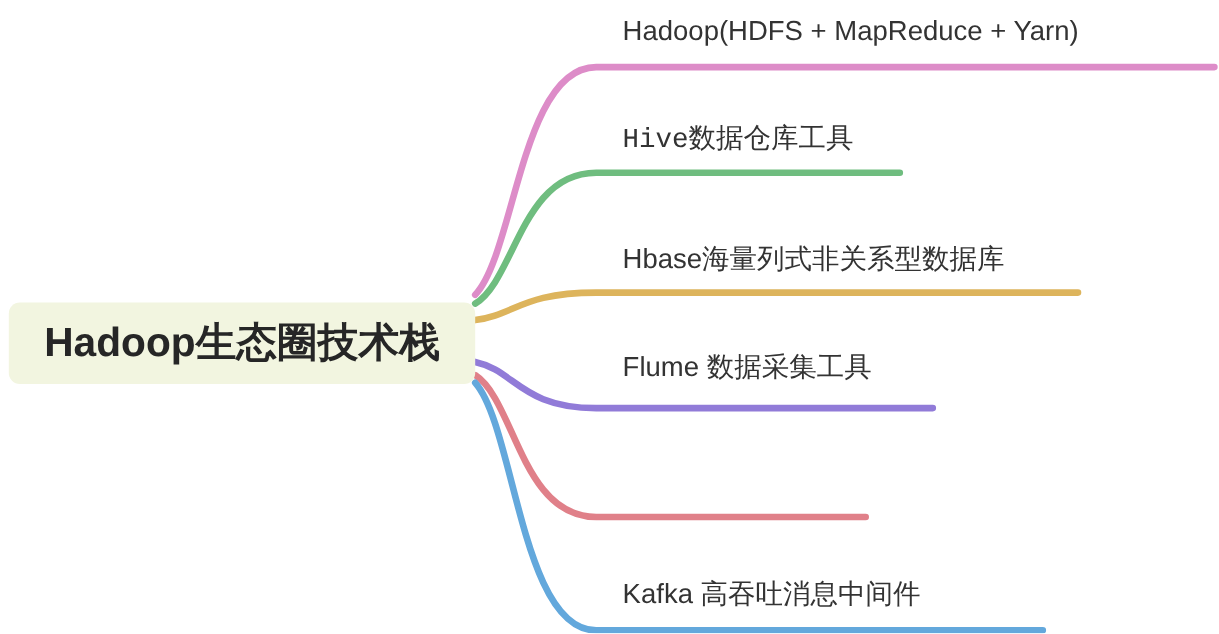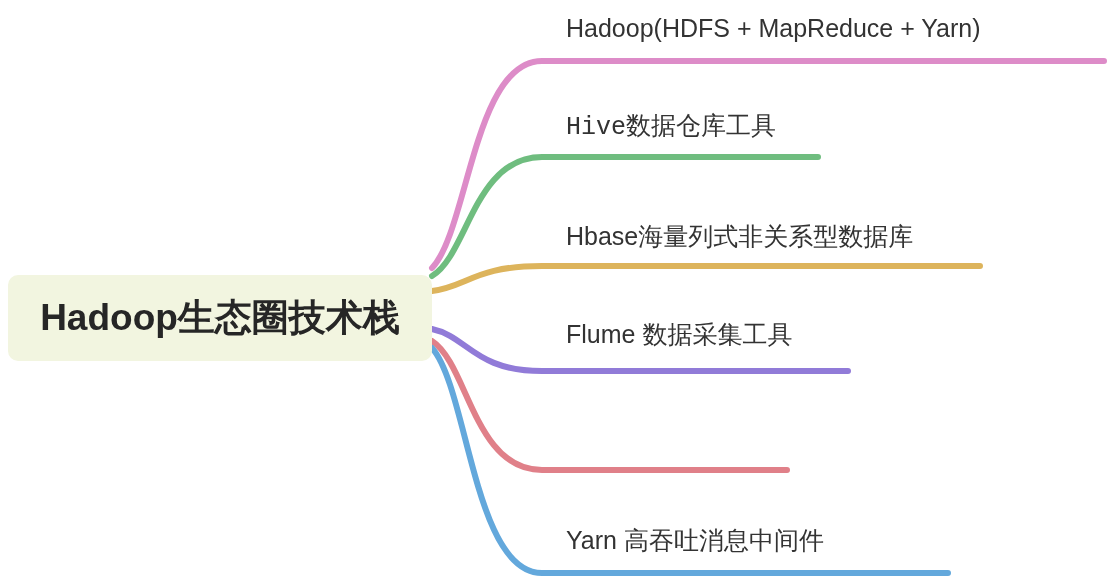--- a/index.html
+++ b/index.html
@@ -57,22 +57,22 @@
 
   <svg id="branch-svg" viewBox="0 0 1108 576" xmlns="http://www.w3.org/2000/svg">
       <path d="M 432 268 C 468 230.74, 474 61, 542 61 L 1104 61" fill="none" stroke="#dd8cc8" stroke-width="6" stroke-linecap="round" stroke-linejoin="round"></path>
       <path d="M 432 276 C 468 254.58, 474 157, 542 157 L 818 157" fill="none" stroke="#6fbd7f" stroke-width="6" stroke-linecap="round" stroke-linejoin="round"></path>
       <path d="M 432 291 C 468 286.5, 474 266, 542 266 L 980 266" fill="none" stroke="#ddb45c" stroke-width="6" stroke-linecap="round" stroke-linejoin="round"></path>
       <path d="M 432 329 C 468 336.56, 474 371, 542 371 L 848 371" fill="none" stroke="#917bd8" stroke-width="6" stroke-linecap="round" stroke-linejoin="round"></path>
       <path d="M 432 341 C 468 364.22, 474 470, 542 470 L 787 470" fill="none" stroke="#e08089" stroke-width="6" stroke-linecap="round" stroke-linejoin="round"></path>
       <path d="M 432 348 C 468 388.5, 474 573, 542 573 L 948 573" fill="none" stroke="#63a8dc" stroke-width="6" stroke-linecap="round" stroke-linejoin="round"></path>
     </svg>
 
-  <div id="root-node" style="left: 8px; top: 275px; width: 424px; height: 86px; background: rgb(242, 245, 224);">
+  <div id="root-node" style="left: 8px; top: 275px; width: 424px; height: 74px; background: rgb(242, 245, 224);">
     <span id="root-label" style="color: rgb(38, 38, 38);">Hadoop生态圈技术栈</span>
   </div>
 
 <div class="branch-label" style="left: 566px; top: 16px;">Hadoop(HDFS + MapReduce + Yarn)</div>
     <div class="branch-label" style="left: 566px; top: 115px; font-family: Liberation Mono, monospace;">Hive数据仓库工具</div>
     <div class="branch-label" style="left: 566px; top: 224px;">Hbase海量列式非关系型数据库</div>
     <div class="branch-label" style="left: 566px; top: 322px;">Flume 数据采集工具</div>
-    <div class="branch-label" style="left: 566px; top: 528px;">Yarn 高吞吐消息中间件</div>
+    <div class="branch-label" style="left: 566px; top: 528px;">Kafka 高吞吐消息中间件</div>
   </div>
 
 </body></html>

